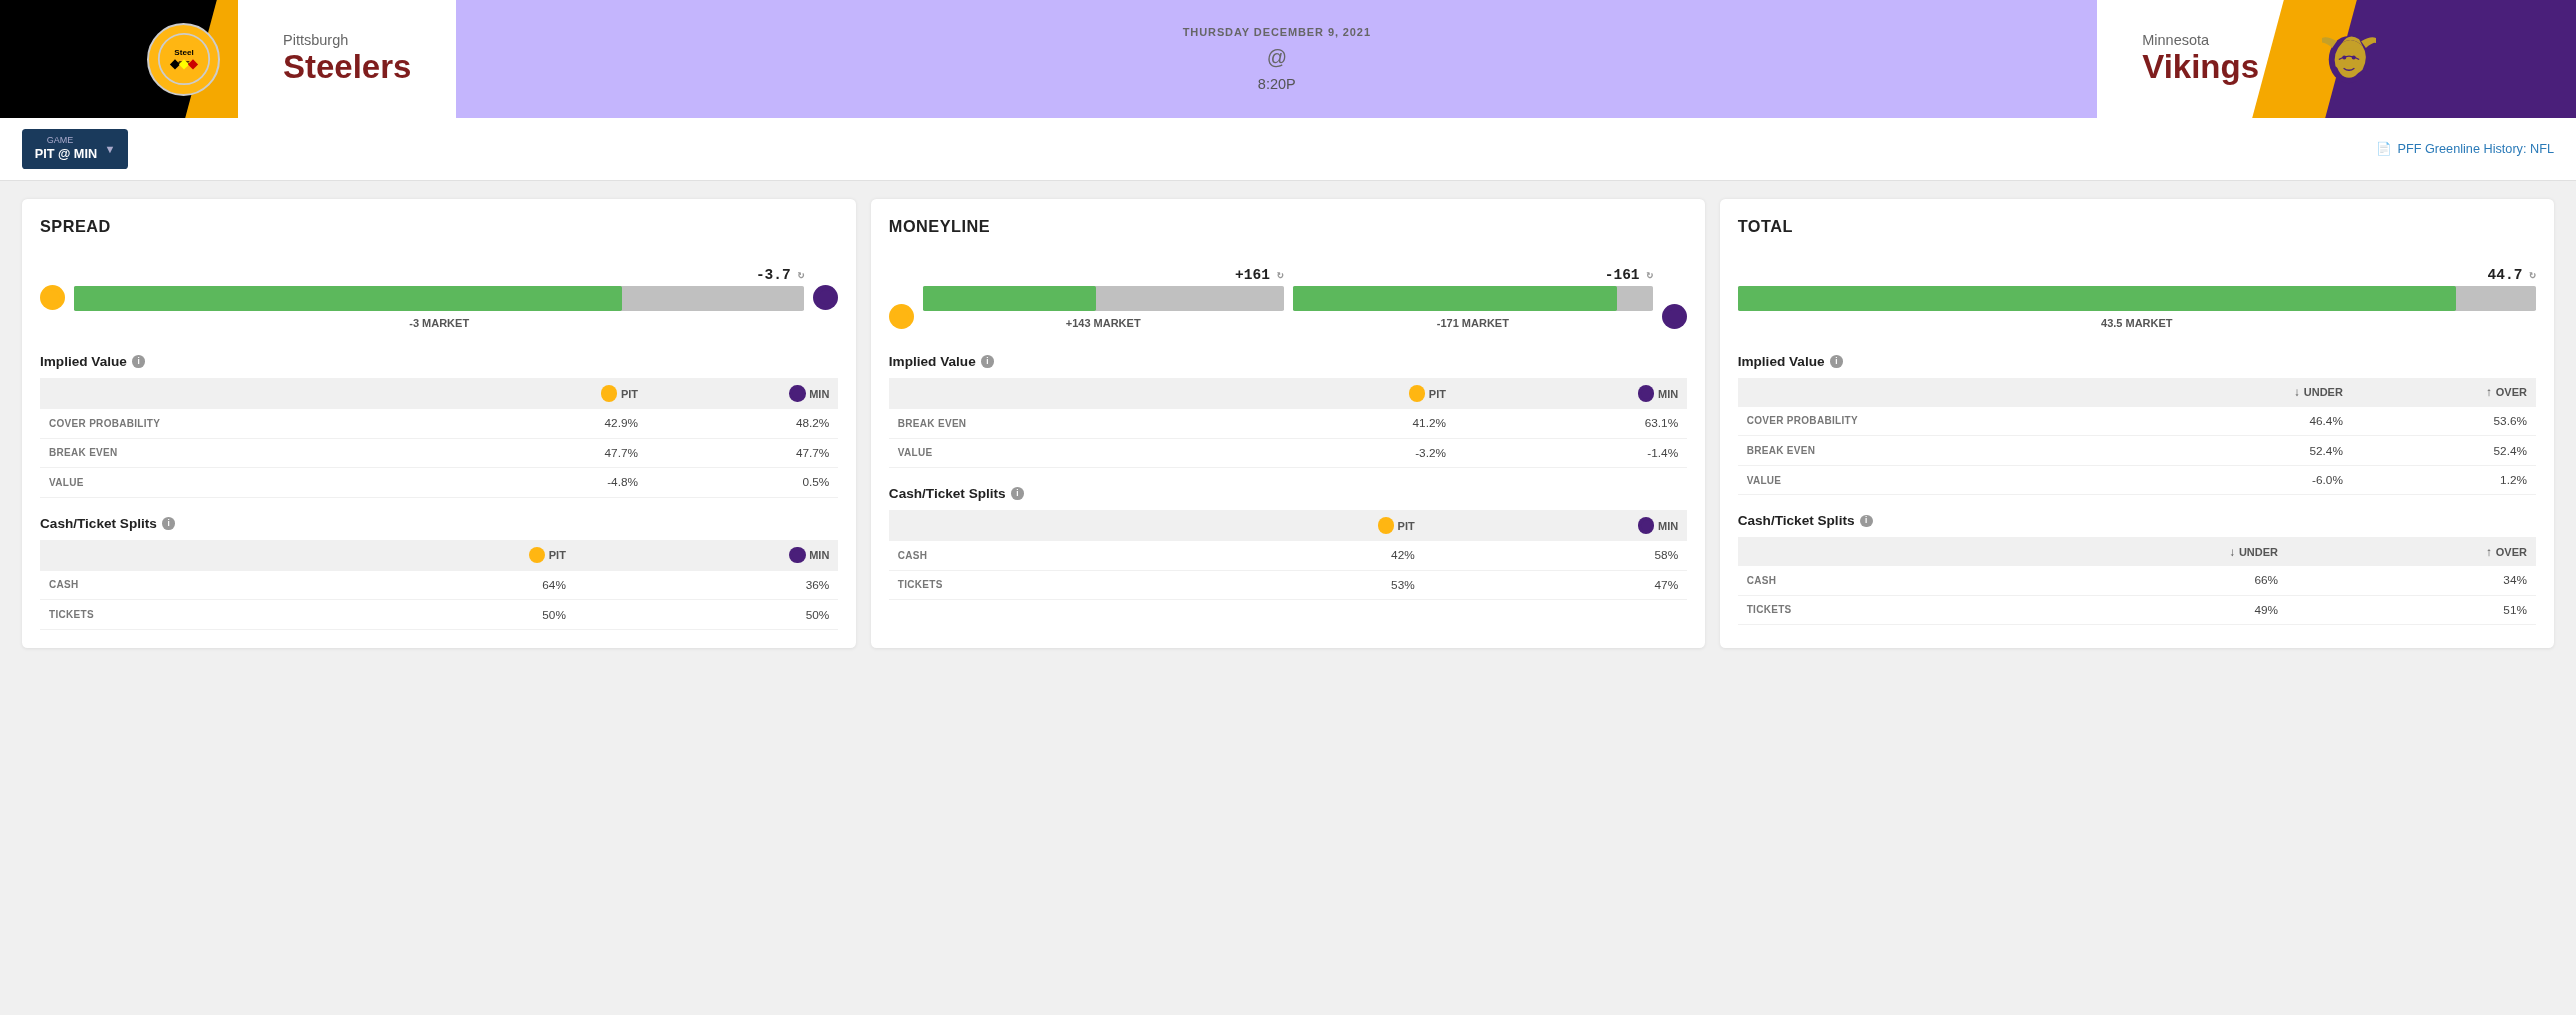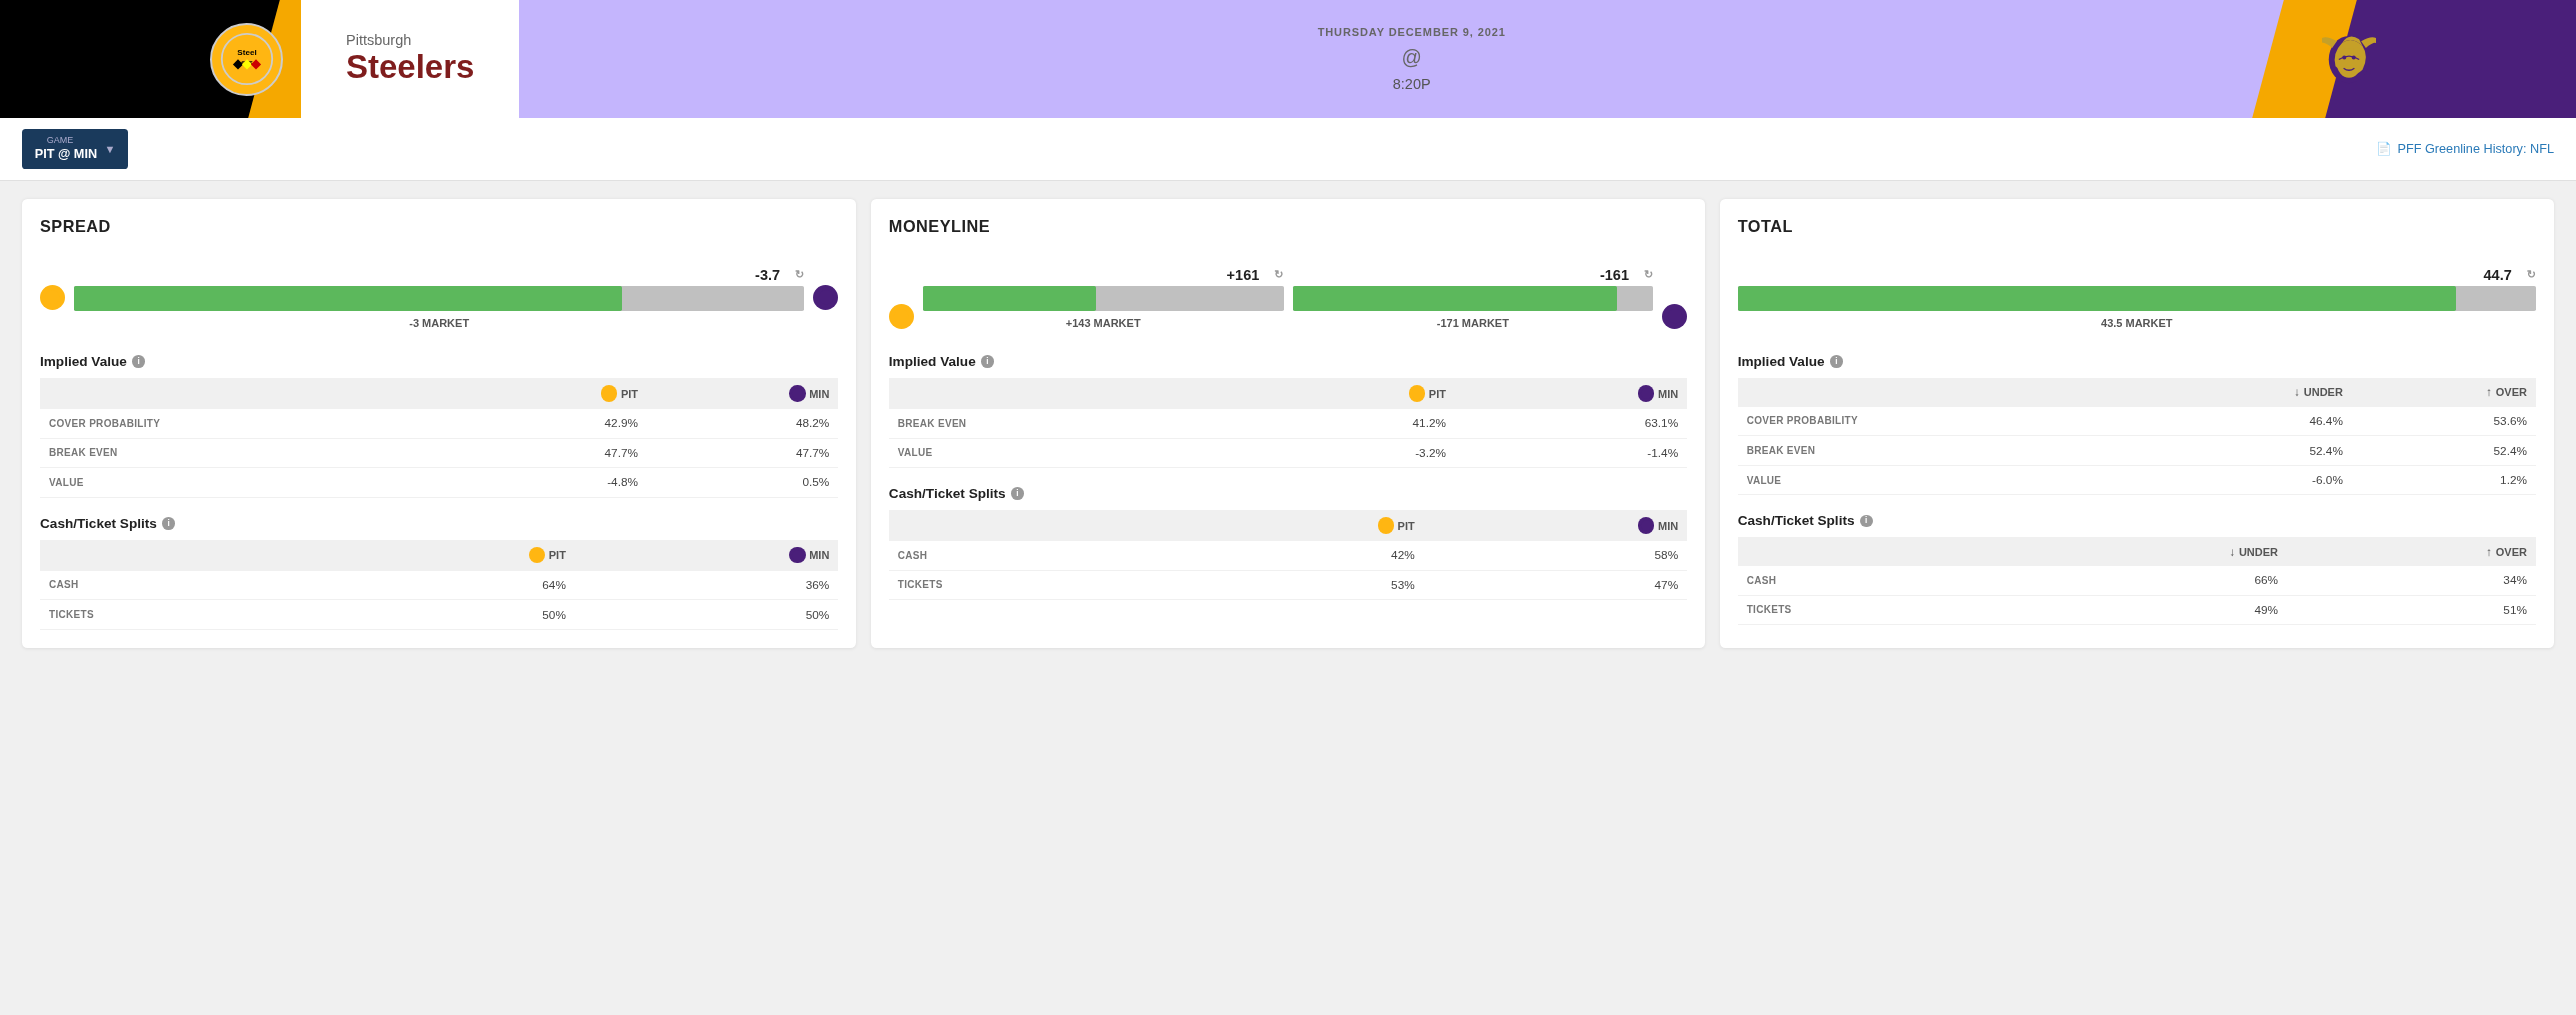--- a/index.html
+++ b/index.html
@@ -9,21 +9,21 @@
     .header {
       display: flex;
       align-items: stretch;
       background: #000;
       height: 118px;
       position: relative;
       overflow: hidden;
     }
     .header-left {
       background: #000;
-      width: 301px;
+      width: 238px;
       display: flex;
       align-items: center;
       justify-content: flex-end;
       padding-right: 18px;
       position: relative;
       z-index: 2;
     }
     .header-left::after {
       content: '';
       position: absolute;
@@ -213,21 +213,22 @@
       display: flex;
       justify-content: flex-end;
       margin-bottom: 3.6px;
     }
     .bar-value-label {
       font-size: 14.5px;
       font-weight: 700;
       color: #222;
       display: flex;
       align-items: center;
-      gap: 15px;
+      gap: 7px;
+      font-family: Liberation Mono, monospace;
     }
     .refresh-icon {
       color: #999;
       font-size: 11px;
     }
     .bar-track {
       height: 25px;
       background: #c0c0c0;
       border-radius: 1.8px;
       position: relative;
@@ -399,20 +400,26 @@
   </div>
 
   <div class="header-center">
     <div class="game-info">
       <span class="game-date">THURSDAY DECEMBER 9, 2021</span>
       <span class="at-symbol">@</span>
       <span class="game-time">8:20P</span>
     </div>
   </div>
 
+  <div style="display:flex;align-items:center;background:#fff;padding:0 27px;z-index:2;">
+    <div class="team-name-area right">
+      <span class="team-city">Minnesota</span>
+      <span class="team-main-name">Vikings</span>
+    </div>
+  </div>
 
   <div class="header-right">
 
     <svg class="vikings-logo" viewBox="0 0 80 90" fill="none" xmlns="http://www.w3.org/2000/svg">
       <ellipse cx="40" cy="45" rx="30" ry="35" fill="#4a1f7a"></ellipse>
 
       <path d="M20 55 Q15 35 30 20 Q45 10 60 25 Q70 40 60 60 Q50 70 35 68 Z" fill="#c5a028"></path>
       <path d="M30 20 Q40 5 55 15 L60 25 Q45 10 30 20Z" fill="#c5a028"></path>
 
       <path d="M58 18 Q80 5 85 20 Q75 18 65 28 Z" fill="#c5a028"></path>

